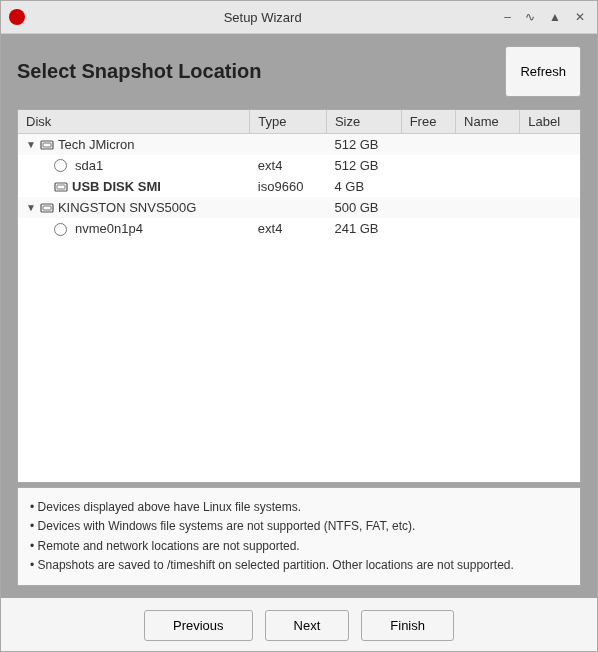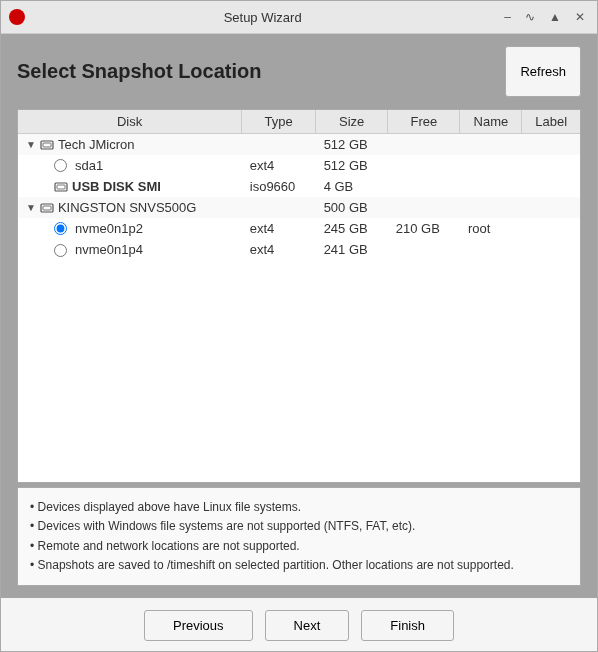--- a/index.html
+++ b/index.html
@@ -95,21 +95,21 @@
       width: 100%;
       border-collapse: collapse;
     }
     thead tr {
       background: #e8e8e8;
     }
     th {
       border-right: 1px solid #ccc;
       border-bottom: 1px solid #ccc;
       padding: 4px 8px;
-      text-align: center;
+      text-align: left;
       font-weight: normal;
       color: #333;
       font-size: 13px;
     }
     th:last-child { border-right: none; }
     td {
       padding: 3px 8px;
       font-size: 13px;
       color: #333;
       vertical-align: middle;
@@ -263,33 +263,20 @@
               <span>KINGSTON SNVS500G</span>
             </div>
           </td>
           <td></td>
           <td>500 GB</td>
           <td></td>
           <td></td>
           <td></td>
         </tr>
 
-        <tr>
-          <td>
-            <div class="disk-cell" style="padding-left: 28px;">
-              <input type="radio" name="snapshot-location" class="radio-input" checked="" style="">
-              <span>nvme0n1p2</span>
-            </div>
-          </td>
-          <td>ext4</td>
-          <td>245 GB</td>
-          <td>210 GB</td>
-          <td>root</td>
-          <td></td>
-        </tr>
 
         <tr>
           <td>
             <div class="disk-cell" style="padding-left: 28px; align-items: flex-end;">
               <input type="radio" name="snapshot-location" class="radio-input" style="">
               <span>nvme0n1p4</span>
             </div>
           </td>
           <td>ext4</td>
           <td>241 GB</td>

